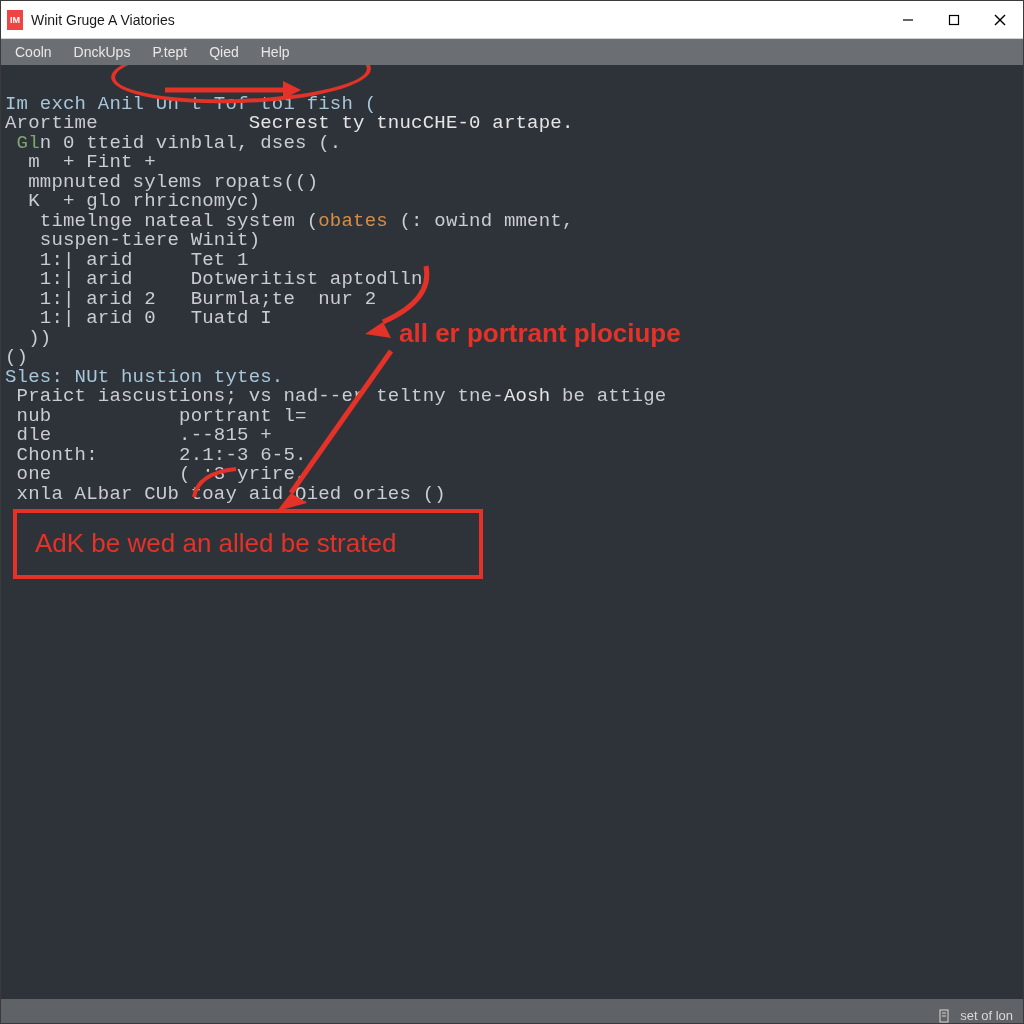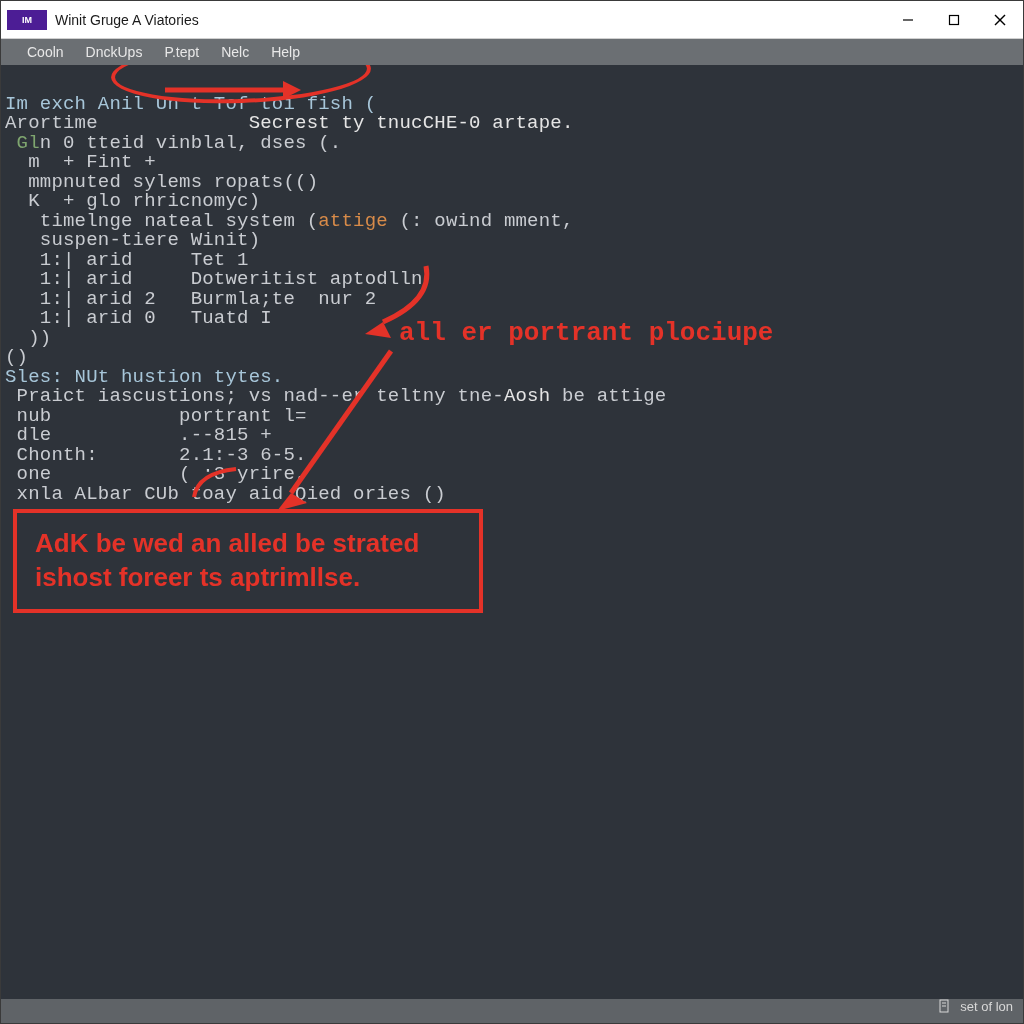--- a/index.html
+++ b/index.html
@@ -1,37 +1,37 @@
 <!DOCTYPE html>
 <html><head>
 <meta charset="utf-8">
 <style>
   * { margin: 0; padding: 0; box-sizing: border-box; }
   html, body { width: 1024px; height: 1024px; overflow: hidden; font-family: "Segoe UI", Arial, sans-serif; }
   .window { width: 1024px; height: 1024px; background: #ffffff; display: flex; flex-direction: column; border: 1px solid #3a3a3a; }
   .titlebar { height: 38px; background: #ffffff; display: flex; align-items: center; padding: 0 0 0 6px; border-bottom: 1px solid #d0d0d0; }
-  .titlebar .app-icon { width: 40px; height: 20px; background: #4c1d95; color: #fff; font-size: 9px; display: flex; align-items: center; justify-content: center; margin-right: 8px; font-weight: bold; }
+  .titlebar .app-icon { width: 16px; height: 20px; background: #ef4444; color: #fff; font-size: 9px; display: flex; align-items: center; justify-content: center; margin-right: 8px; font-weight: bold; }
   .titlebar .title-text { font-size: 14px; color: #1a1a1a; flex: 0 0 auto; }
   .titlebar .spacer { flex: 1; }
   .winbtn { width: 46px; height: 38px; display: flex; align-items: center; justify-content: center; cursor: pointer; }
   .winbtn svg { width: 12px; height: 12px; }
-  .menubar { height: 26px; background: #6b6f73; display: flex; align-items: center; padding: 0 16px; gap: 2px; }
+  .menubar { height: 26px; background: #6b6f73; display: flex; align-items: center; padding: 0 4px; gap: 2px; }
   .menubar .menu-item { color: #e8e8e8; font-size: 14px; padding: 2px 10px; cursor: pointer; }
   .editor-wrap { flex: 1; position: relative; background: #2e333a; overflow: hidden; }
   .editor { position: absolute; inset: 0; padding: 10px 4px 0 4px; font-family: "Consolas", "Courier New", monospace; font-size: 19px; line-height: 19.5px; color: #c9ccd1; white-space: pre; letter-spacing: 0.2px; }
   .kw { color: #a7c6d9; }
   .hl { color: #d88b49; }
   .dim { color: #e5e5e5; }
   .gr { color: #7fa66f; }
   .annotations { position: absolute; inset: 0; pointer-events: none; }
   .ellipse { position: absolute; border: 4px solid #e43228; border-radius: 50%; }
-  .red-text { position: absolute; color: #e43228; font-family: Liberation Mono, monospace; font-weight: 700; font-size: 26px; line-height: 1.0; }
-  .red-box { position: absolute; border: 4px solid #e43228; padding: 14px 18px; color: #e43228; font-family: "Segoe UI", Arial, sans-serif; font-weight: 700; font-size: 26px; line-height: 1.3; }
+  .red-text { position: absolute; color: #e43228; font-family: Liberation Sans, sans-serif; font-weight: 700; font-size: 26px; line-height: 1.0; }
+  .red-box { position: absolute; border: 4px solid #e43228; padding: 14px 18px; color: #e43228; font-family: "Segoe UI", Arial, sans-serif; font-weight: 400; font-size: 26px; line-height: 1.3; }
   .arrow { position: absolute; }
-  .statusbar { height: 24px; background: #5f6367; color: #d8d8d8; display: flex; align-items: flex-start; justify-content: flex-end; padding: 0 10px; font-size: 13px; gap: 8px; }
+  .statusbar { height: 24px; background: #5f6367; color: #d8d8d8; display: flex; align-items: flex-end; justify-content: flex-end; padding: 0 10px; font-size: 13px; gap: 8px; }
   .status-icon { width: 14px; height: 14px; display: inline-flex; align-items: center; justify-content: center; }
 </style>
 </head>
 <body>
 
 <div class="window">
 
   <div class="titlebar">
     <div class="app-icon">IM</div>
     <div class="title-text">Winit Gruge A Viatories</div>
@@ -51,33 +51,33 @@
           <line x1="1" y1="1" x2="11" y2="11" stroke="#000" stroke-width="1.4"></line>
           <line x1="11" y1="1" x2="1" y2="11" stroke="#000" stroke-width="1.4"></line>
         </svg>
     </div>
   </div>
 
   <div class="menubar">
     <div class="menu-item">Cooln</div>
     <div class="menu-item">DnckUps</div>
     <div class="menu-item">P.tept</div>
-    <div class="menu-item">Nelc</div>
+    <div class="menu-item">Qied</div>
     <div class="menu-item">Help</div>
   </div>
 
   <div class="editor-wrap">
     <div class="editor">
 <span class="kw">Im exch Anil Un t Tof toi fish (</span>
 <span><span>Arortime</span><span class="dim">             Secrest ty tnucCHE-0 artape.</span></span>
 <span><span class="gr" style="margin-top:20px;"> Gl</span><span>n 0 tteid vinblal, dses (.</span></span>
 <span>  m  + Fint +</span>
 <span>  mmpnuted sylems ropats(()</span>
 <span>  K  + glo rhricnomyc)</span>
-<span><span>   timelnge nateal system (</span><span class="hl">attige</span><span> (: owind mment,</span></span>
+<span><span>   timelnge nateal system (</span><span class="hl">obates</span><span> (: owind mment,</span></span>
 <span>   suspen-tiere Winit)</span>
 <span>   1:| arid     Tet 1</span>
 <span>   1:| arid     Dotweritist aptodlln</span>
 <span>   1:| arid 2   Burmla;te  nur 2</span>
 <span>   1:| arid 0   Tuatd I</span>
 <span>  ))</span>
 <span>()</span>
 <span class="kw"><span>Sles: NUt hustion tytes</span><span>.</span></span>
 <span><span> Praict iascustions; vs nad--er teltny tne-</span><span class="dim">Aosh</span><span> be attige</span></span>
 <span> nub           portrant l=</span>
@@ -107,21 +107,20 @@
         <line x1="200" y1="6" x2="100" y2="148" stroke="#e43228" stroke-width="5"></line>
         <polygon points="100,148 86,166 116,158" fill="#e43228"></polygon>
       </svg>
 
       <svg class="arrow" style="left:185px; top:400px; width:60px; height:40px;" viewBox="0 0 60 40">
         <path d="M 50 4 Q 12 8 8 32" fill="none" stroke="#e43228" stroke-width="4"></path>
       </svg>
 
       <div class="red-box" style="left:12px; top:444px; width:470px;">
         <div>AdK be wed an alled be strated</div>
-        <div>ishost foreer ts aptrimllse.</div>
       </div>
     </div>
   </div>
 
   <div class="statusbar">
     <span class="status-icon">
       <svg viewBox="0 0 14 14">
           <rect x="2" y="1" width="8" height="12" fill="none" stroke="#d8d8d8" stroke-width="1"></rect>
           <line x1="4" y1="4" x2="8" y2="4" stroke="#d8d8d8"></line>
           <line x1="4" y1="7" x2="8" y2="7" stroke="#d8d8d8"></line>

